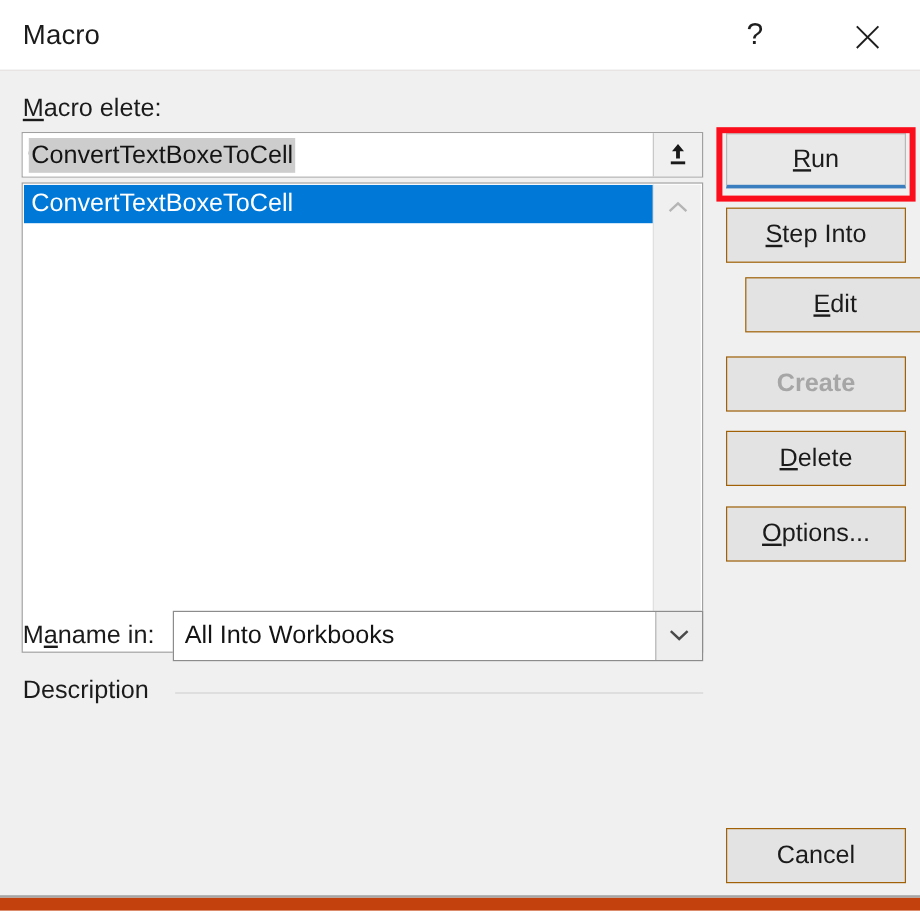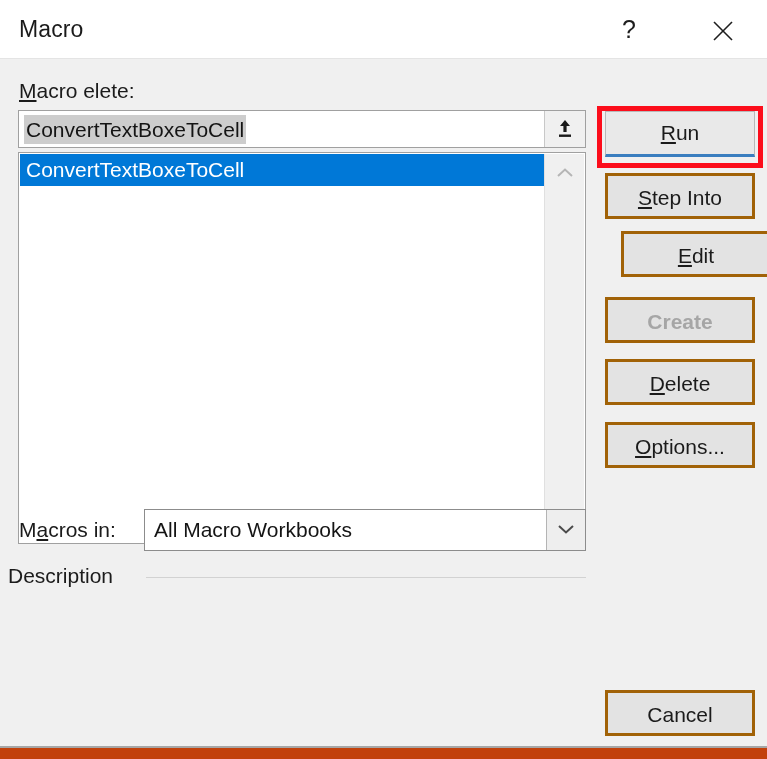--- a/index.html
+++ b/index.html
@@ -62,21 +62,21 @@
   .lbl {
     position: absolute;
     font-size: 21px;
     color: #1b1b1b;
     white-space: nowrap;
   }
   .acc { text-decoration: underline; text-underline-offset: 2px; }
 
   .lbl-macroname { left: 19px; top: 20px; }
   .lbl-macrosin  { left: 19px; top: 459px; }
-  .lbl-desc      { left: 8px; top: 505px; }
+  .lbl-desc      { left: 19px; top: 505px; }
 
   
   .name-row {
     position: absolute;
     left: 18px; top: 51px;
     width: 568px; height: 38px;
     border: 1px solid #a0a0a0;
     background: #ffffff;
     box-sizing: border-box;
   }
@@ -203,21 +203,21 @@
     width: 440px; height: 1px;
     background: #d2d2d2;
   }
 
   
   .btn {
     position: absolute;
     left: 605px;
     width: 150px; height: 46px;
     background: #e3e3e3;
-    border: 3px solid #a16207;
+    border: 1px solid #a16207;
     box-sizing: border-box;
     font-size: 21px;
     color: #1b1b1b;
     text-align: center;
     line-height: 44px;
     cursor: default;
     user-select: none;
     font-family: "Liberation Sans", sans-serif;
   }
   .btn.focused {
@@ -289,24 +289,24 @@
           </svg>
         </div>
         <div class="sb-arrow down">
           <svg width="18" height="12" viewBox="0 0 18 12">
             <polyline points="2,3 9,9.5 16,3" fill="none" stroke="#b5b5b5" stroke-width="2"></polyline>
           </svg>
         </div>
       </div>
     </div>
 
-    <div class="lbl lbl-macrosin">M<span class="acc">a</span><span>cros in:</span></div>
+    <div class="lbl lbl-macrosin">M<span class="acc">a</span><span>name in:</span></div>
 
     <div class="combo">
-      <div class="combo-value">All Macro Workbooks</div>
+      <div class="combo-value">All Into Workbooks</div>
       <div class="combo-arrow">
         <svg width="18" height="12" viewBox="0 0 18 12">
           <polyline points="2,3 9,9.5 16,3" fill="none" stroke="#4a4a4a" stroke-width="2"></polyline>
         </svg>
       </div>
     </div>
 
     <div class="lbl lbl-desc">Description</div>
     <div class="desc-rule"></div>
 

